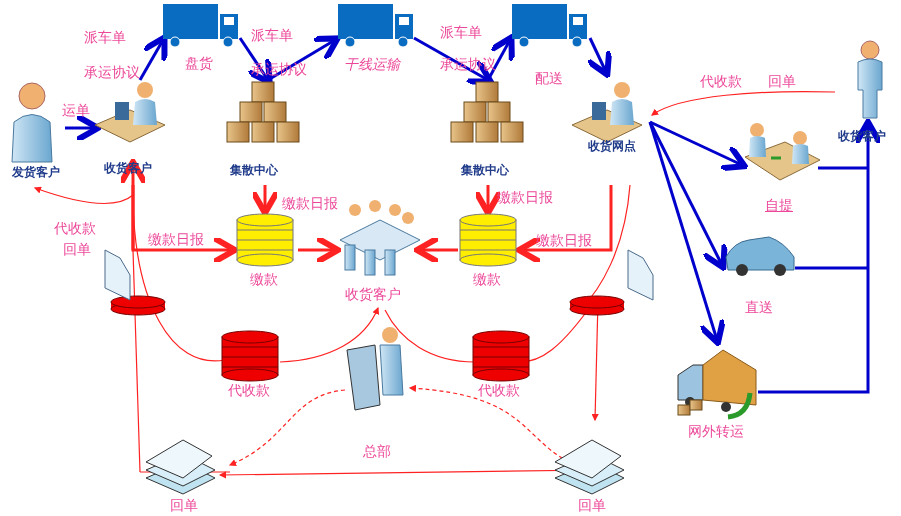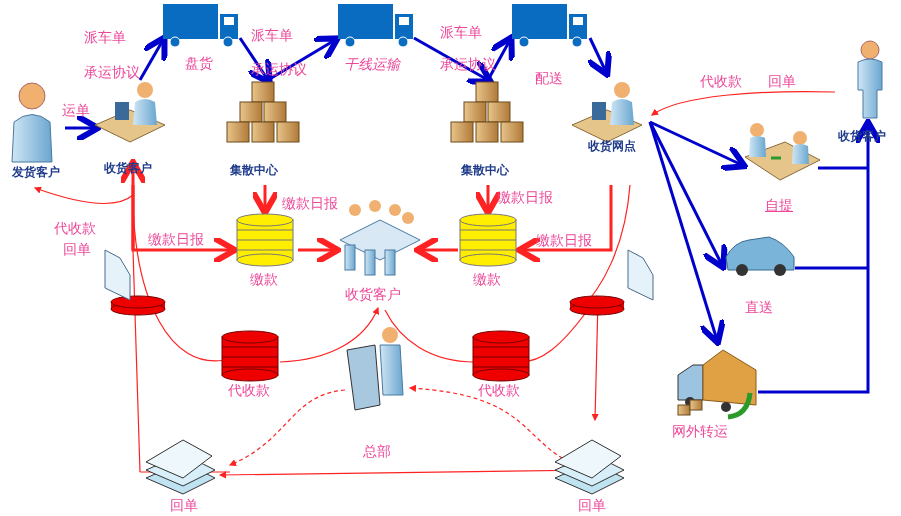--- a/index.html
+++ b/index.html
@@ -267,13 +267,13 @@
 <div class="lbl" style="left:473px;top:272px;">缴款</div>
 <div class="lbl" style="left:345px;top:287px;">收货客户</div>
 <div class="lbl" style="left:228px;top:383px;">代收款</div>
 <div class="lbl" style="left:478px;top:383px;">代收款</div>
 <div class="lbl" style="left:363px;top:444px;">总部</div>
 <div class="lbl" style="left:170px;top:498px;">回单</div>
 <div class="lbl" style="left:578px;top:498px;">回单</div>
 
 <div class="lbl" style="left:765px;top:198px;text-decoration:underline;">自提</div>
 <div class="lbl" style="left:745px;top:300px;">直送</div>
-<div class="lbl" style="left:672px;top:424px;">网外转运</div>
+<div class="lbl" style="left:688px;top:424px;">网外转运</div>
 
 </body></html>

